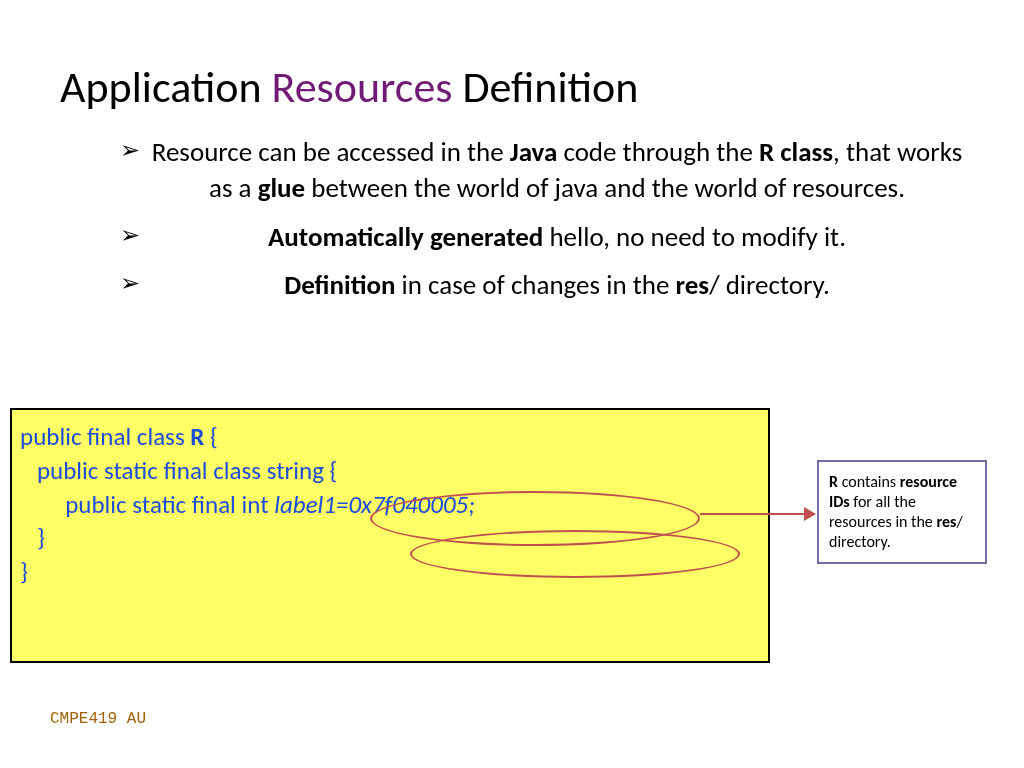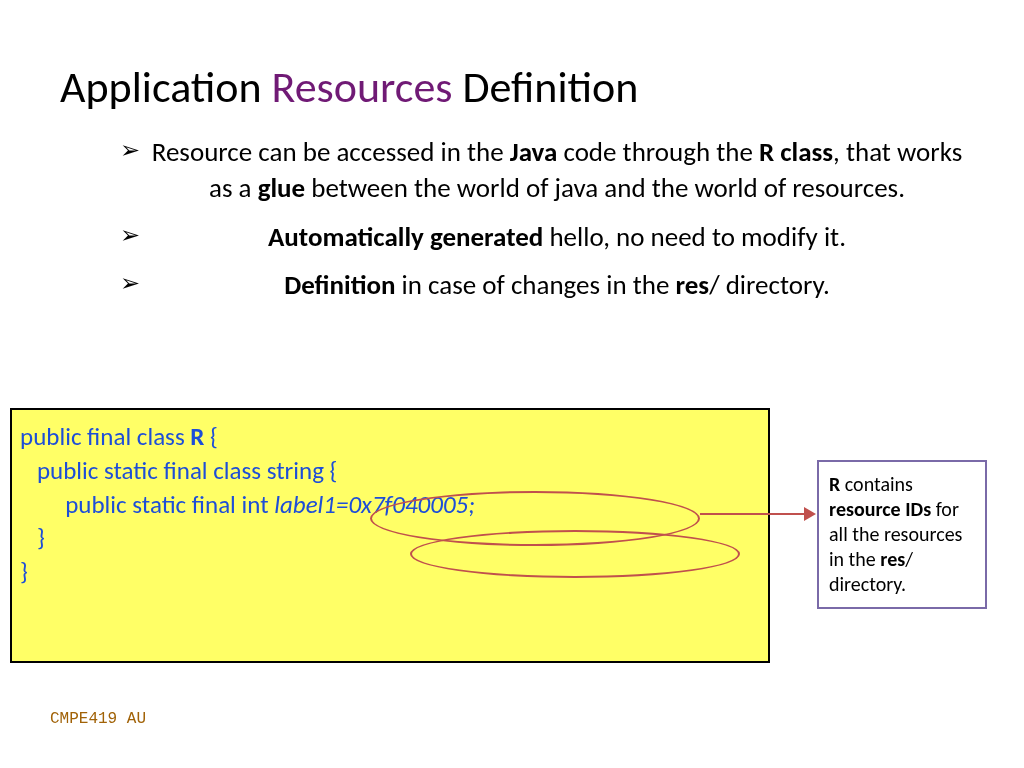--- a/index.html
+++ b/index.html
@@ -62,21 +62,21 @@
   .code-line { white-space: pre; }
   .italic { font-style: italic; }
   .note-box {
     position: absolute;
     left: 817px;
     top: 460px;
     width: 170px;
     border: 2px solid #7a6aa8;
     background: #fff;
     padding: 10px 10px;
-    font-size: 20px;
+    font-size: 16px;
     line-height: 1.25;
     color: #000;
   }
   .footer {
     position: absolute;
     left: 50px;
     bottom: 40px;
     font-size: 16px;
     color: #a16207;
     font-family: Liberation Mono, monospace;

